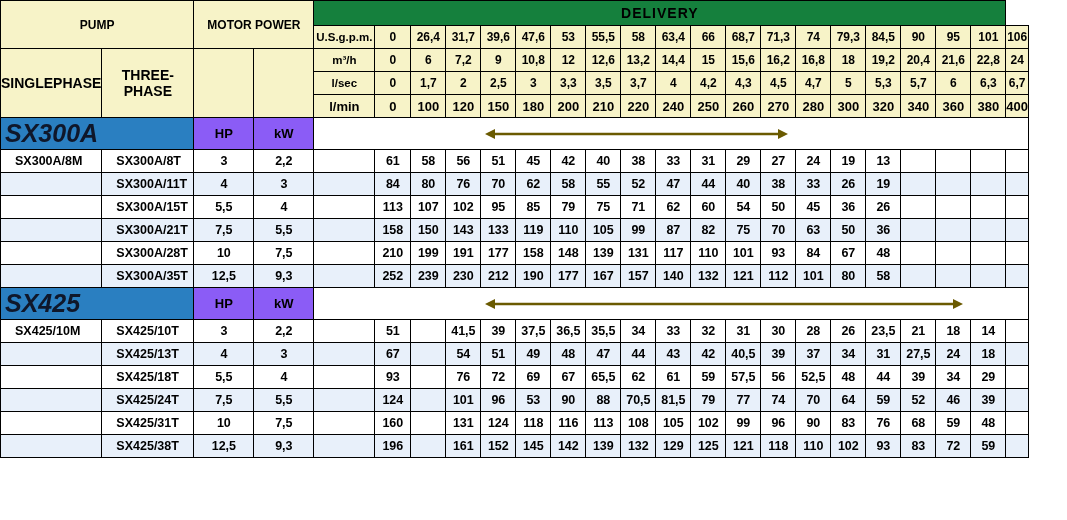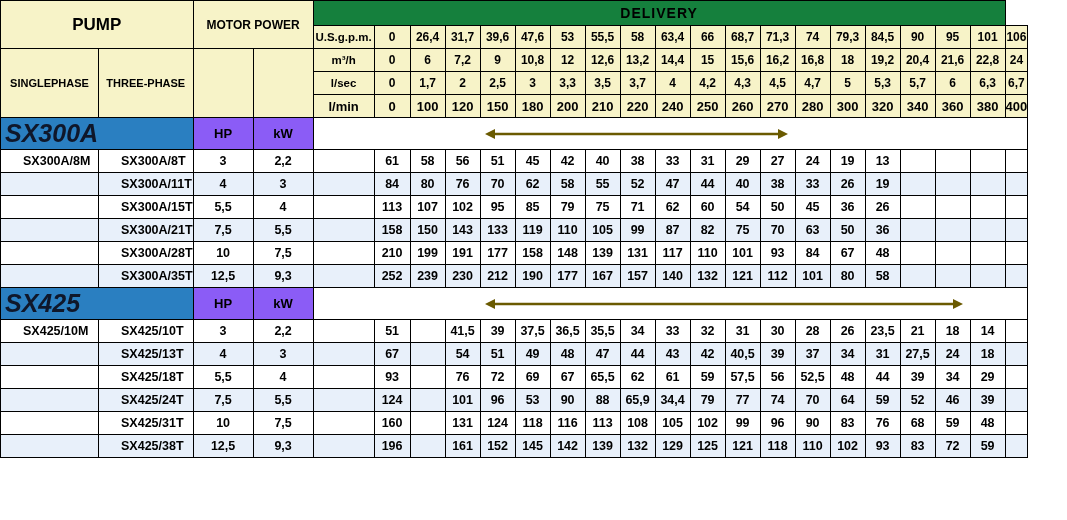--- a/index.html
+++ b/index.html
@@ -49,33 +49,33 @@
   }
   .lmincell{
     background:#f7f3c8;
     font-size:13px;
     font-weight:bold;
   }
   .numcell{font-size:12px;font-weight:bold;}
   .valcell{font-size:12.5px;font-weight:bold;}
   .namecell{
     text-align:left;
-    padding-left:22px;
+    padding-left:14px;
     font-size:12.5px;
     font-weight:bold;
   }
   .hp-kw{font-size:13px;font-weight:bold;background:#8b5cf6;margin-left:16px;}
   .motorpower{
     background:#f7f3c8;
     font-size:12px;
     font-weight:bold;
   }
   .singlephase,.threephase{
     background:#f7f3c8;
-    font-size:11px;
+    font-size:14px;
     font-weight:bold;
   }
   .arrowcell{position:relative;background:#ffffff;}
   .arrow-wrap{position:relative;width:100%;height:100%;}
   svg.arrow{display:block;}
 </style>
 </head>
 <body>
 
 <div id="sheet">
@@ -100,21 +100,21 @@
       <col style="width:35px">
       <col style="width:35px">
       <col style="width:35px">
       <col style="width:35px">
       <col style="width:35px">
       <col style="width:35px">
       <col style="width:35px">
     </colgroup>
     <tbody id="tbody">
         <tr>
-          <td class="hdrpump" colspan="2" rowspan="2" style="font-size: 17px; text-align: center;">PUMP</td>
+          <td class="hdrpump" colspan="2" rowspan="2" style="font-size: 12px; text-align: center;">PUMP</td>
           <td class="motorpower" colspan="2" rowspan="2">MOTOR POWER</td>
           <td class="delivery-title" colspan="19" style="height: 24px;">DELIVERY</td>
         </tr>
         <tr>
           <td class="unitcell" style="width: 60px;">U.S.g.p.m.</td>
           <td class="yel numcell">0</td>
           <td class="yel numcell">26,4</td>
           <td class="yel numcell">31,7</td>
           <td class="yel numcell">39,6</td>
           <td class="yel numcell">47,6</td>
@@ -471,22 +471,22 @@
           <td class="blue valcell">7,5</td>
           <td class="blue valcell">5,5</td>
           <td class="blue"></td>
           <td class="blue valcell">124</td>
           <td class="blue valcell"></td>
           <td class="blue valcell">101</td>
           <td class="blue valcell">96</td>
           <td class="blue valcell">53</td>
           <td class="blue valcell">90</td>
           <td class="blue valcell">88</td>
-          <td class="blue valcell">65,9</td>
-          <td class="blue valcell">34,4</td>
+          <td class="blue valcell">70,5</td>
+          <td class="blue valcell">81,5</td>
           <td class="blue valcell">79</td>
           <td class="blue valcell">77</td>
           <td class="blue valcell">74</td>
           <td class="blue valcell">70</td>
           <td class="blue valcell">64</td>
           <td class="blue valcell">59</td>
           <td class="blue valcell">52</td>
           <td class="blue valcell">46</td>
           <td class="blue valcell">39</td>
           <td class="blue valcell"></td>

